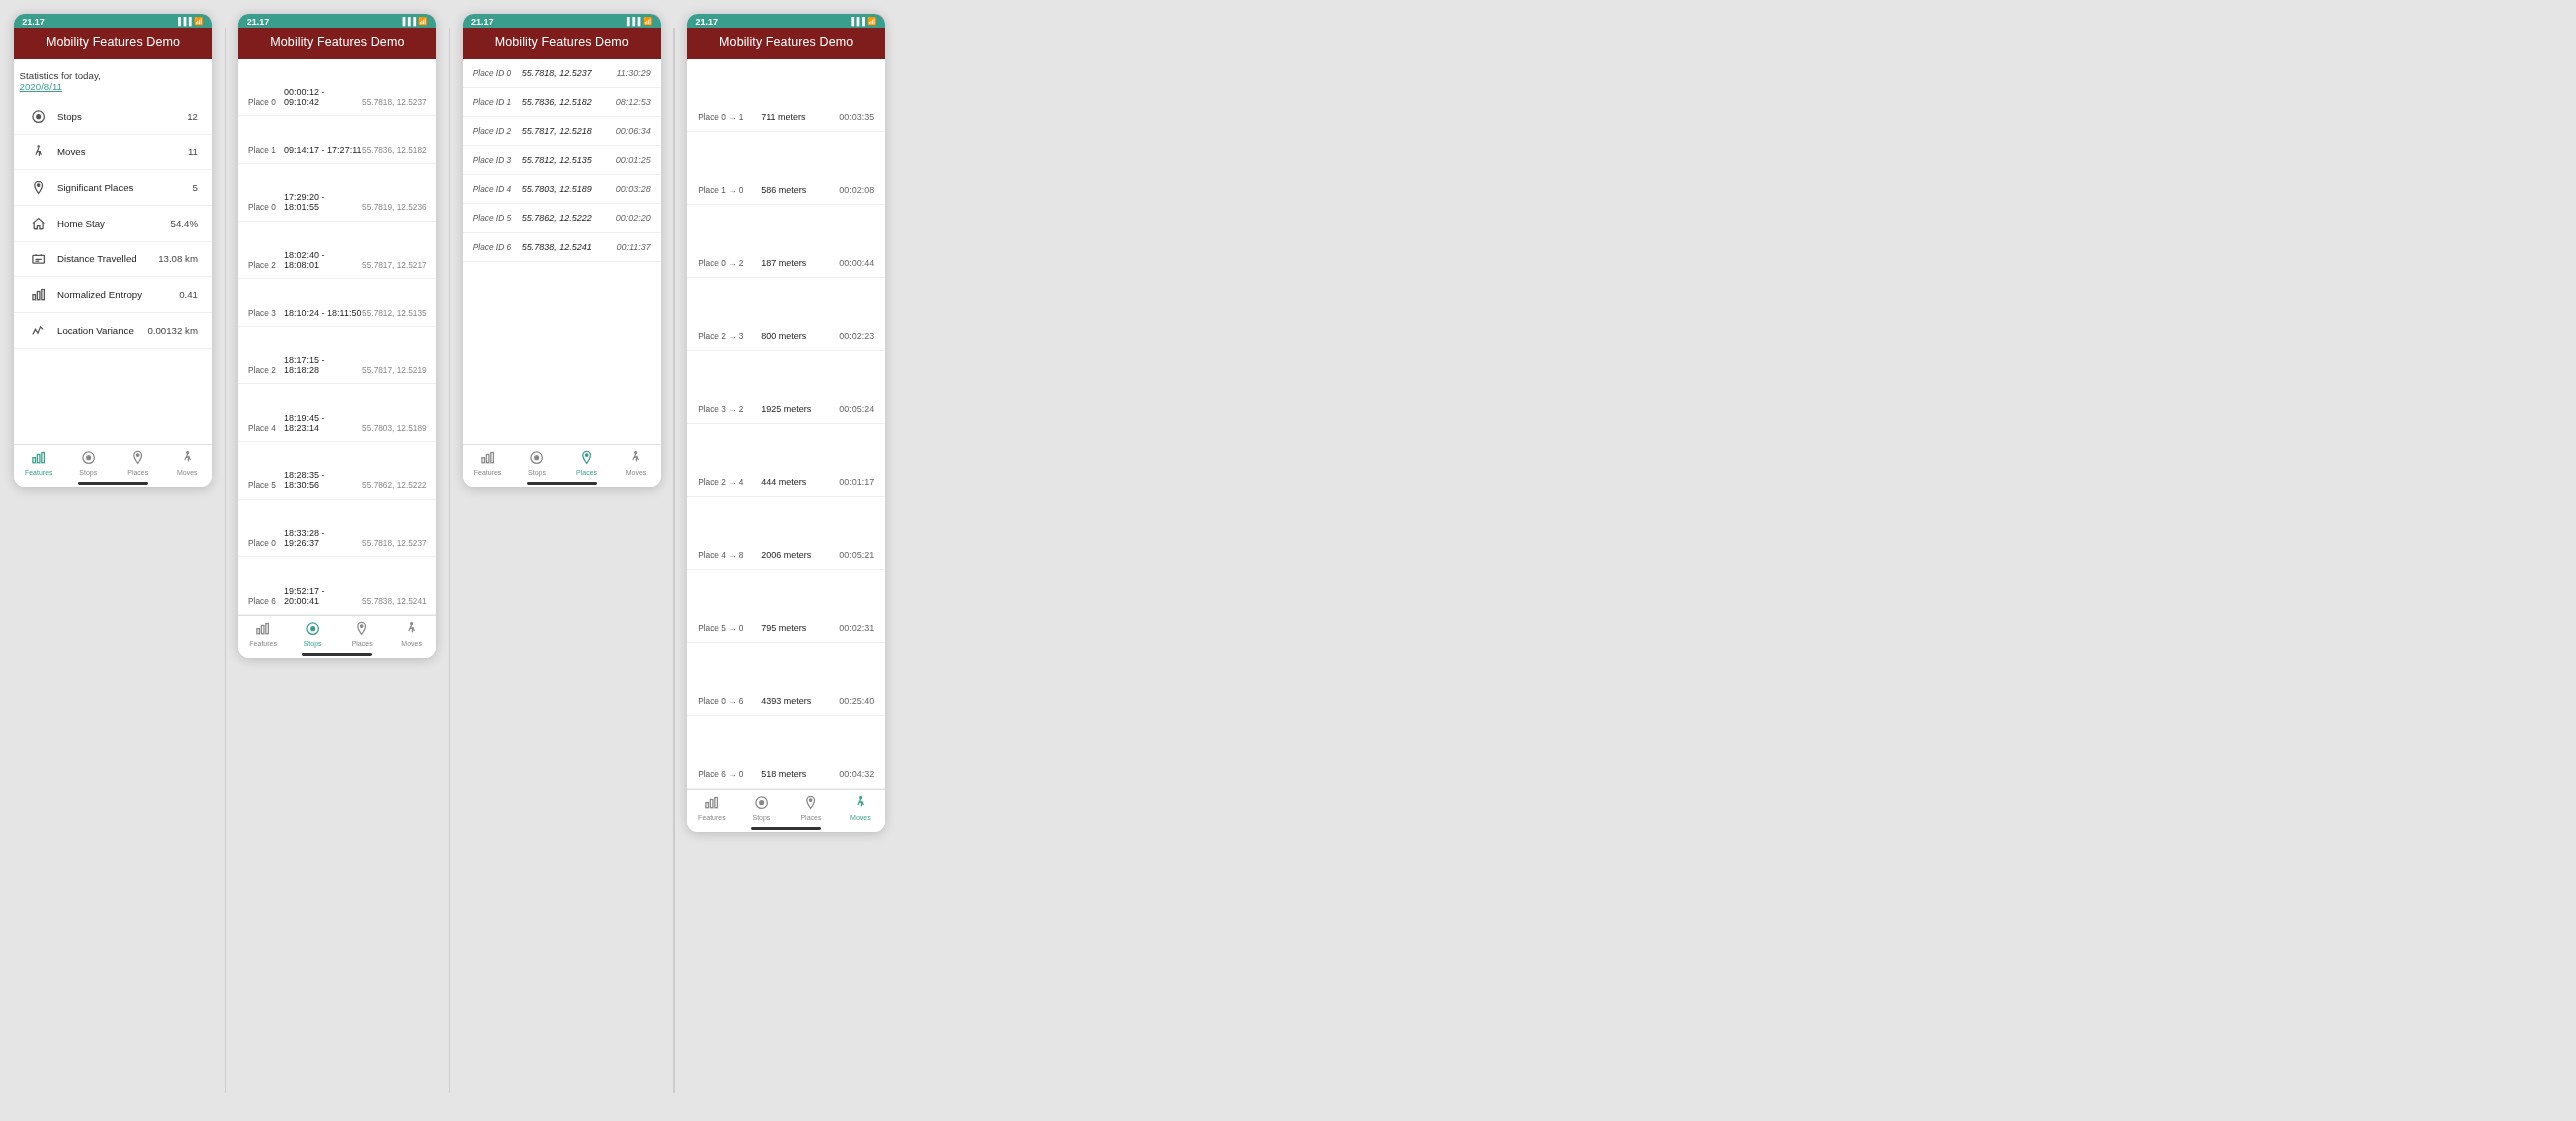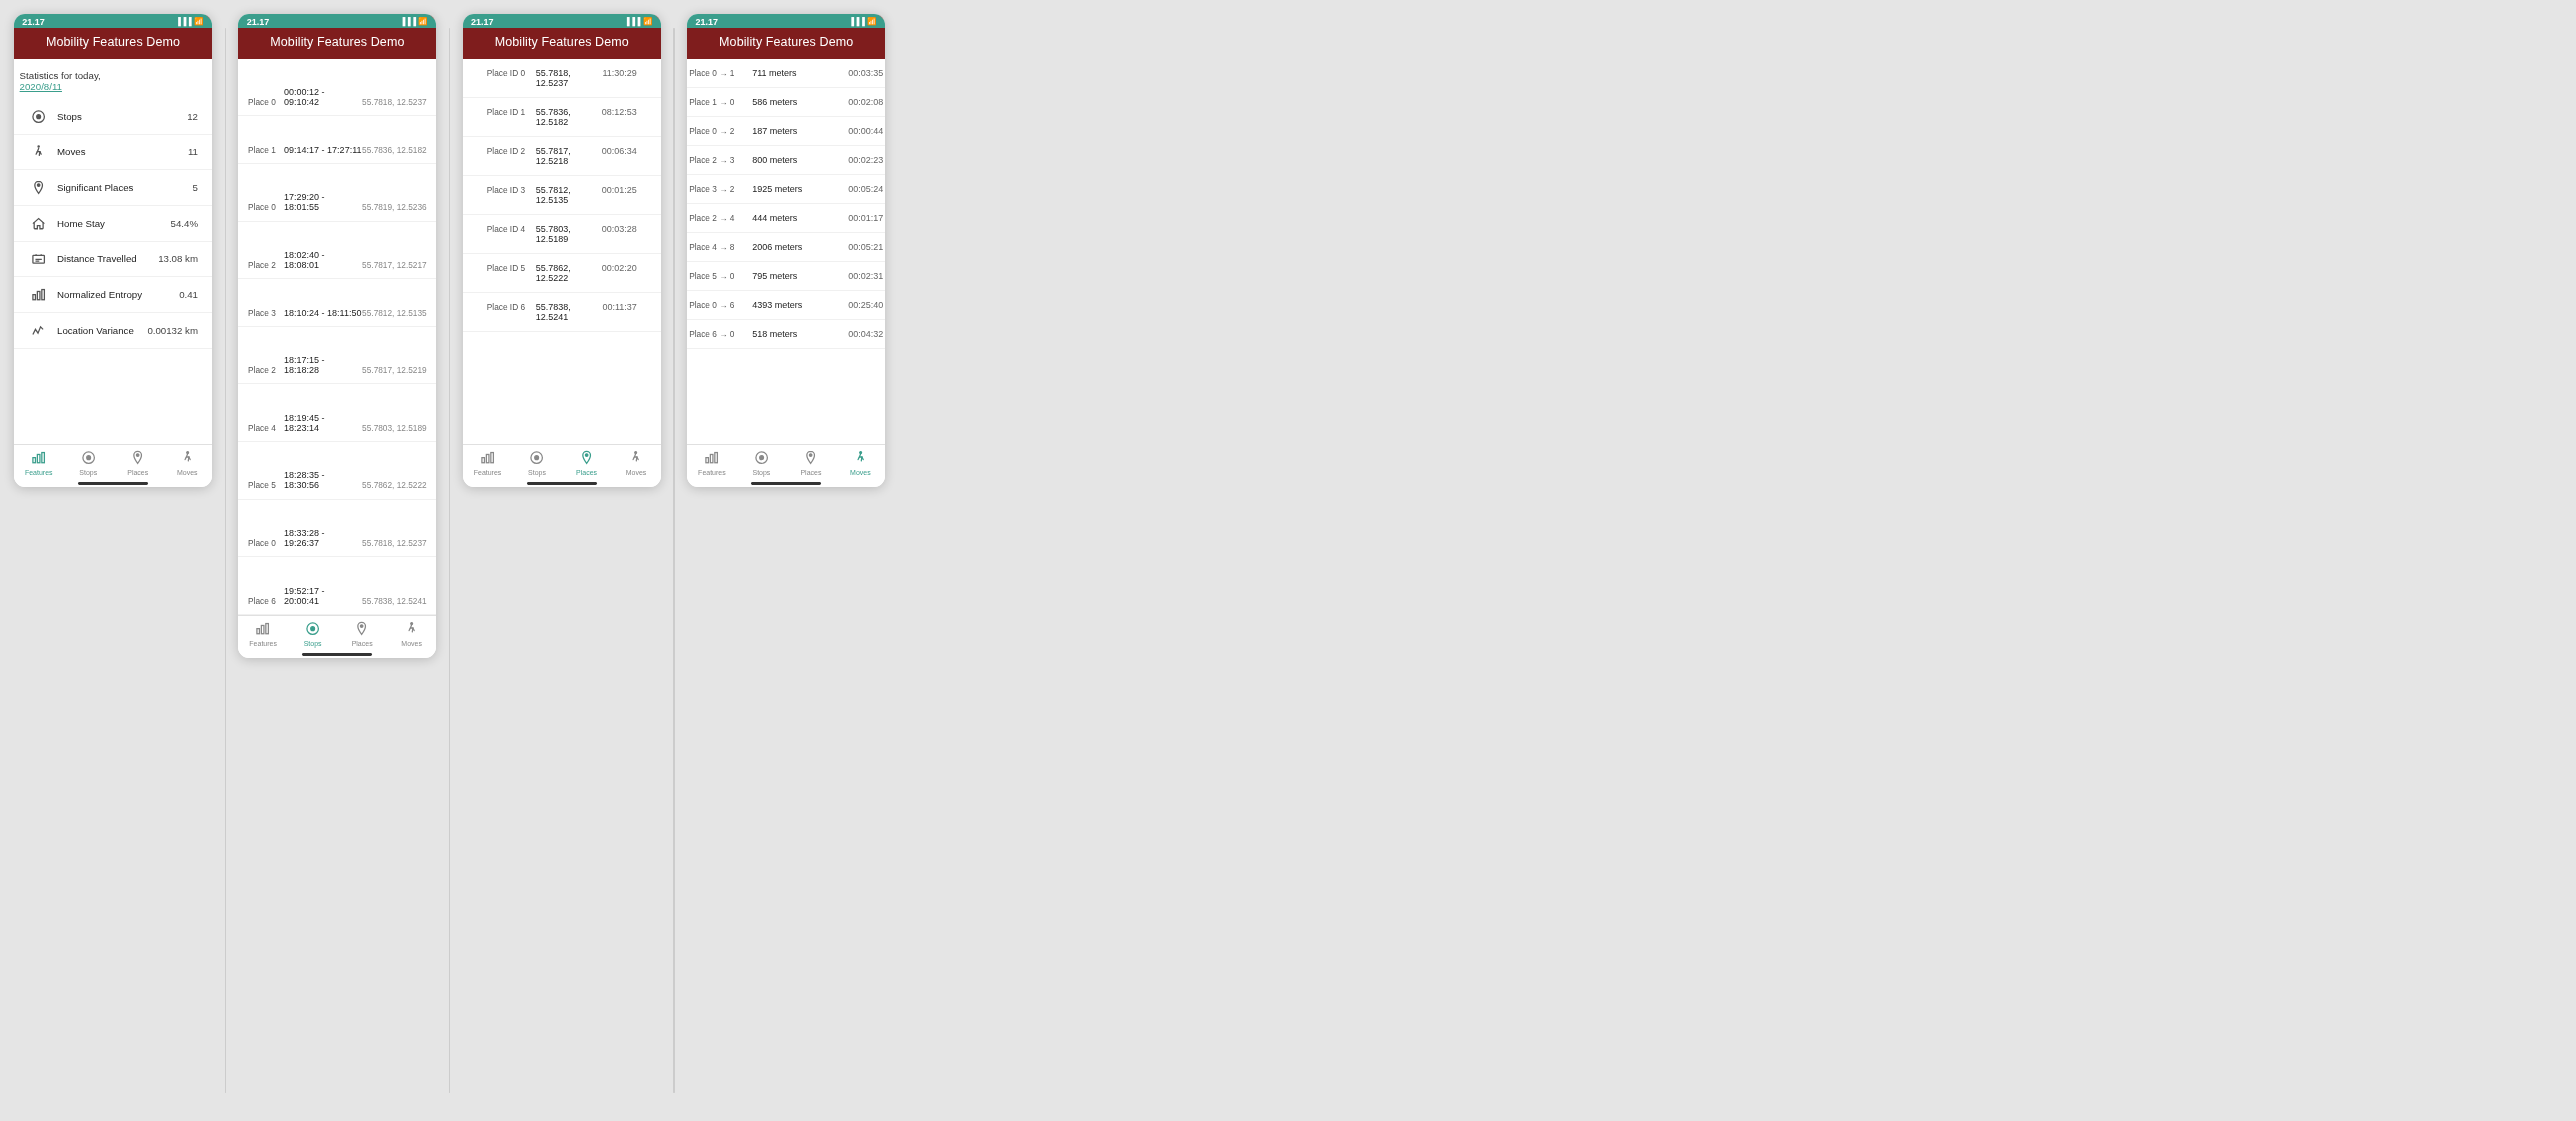--- a/index.html
+++ b/index.html
@@ -124,43 +124,45 @@
     }
     .stop-coords {
       color: #888;
       font-size: 8.3px;
       text-align: right;
     }
     
     .place-row {
       display: flex;
       align-items: flex-start;
-      padding: 9px 24px;
+      padding: 9px 10px;
       border-bottom: 0.7px solid #f0f0f0;
+      font-style: italic;
     }
     .place-id {
       width: 49px;
       color: #555;
       font-size: 8.3px;
     }
     .place-coords {
       flex: 1;
       color: #222;
       font-size: 9px;
     }
     .place-duration {
       color: #666;
       font-size: 9px;
     }
     
     .move-row {
       display: flex;
       align-items: flex-end;
-      padding: 9px 2px;
+      padding: 9px 11px;
       border-bottom: 0.7px solid #f0f0f0;
+      margin-top: 44px;
     }
     .move-from-to {
       width: 63px;
       color: #555;
       font-size: 8.3px;
       flex-shrink: 0;
     }
     .move-distance {
       flex: 1;
       color: #222;

